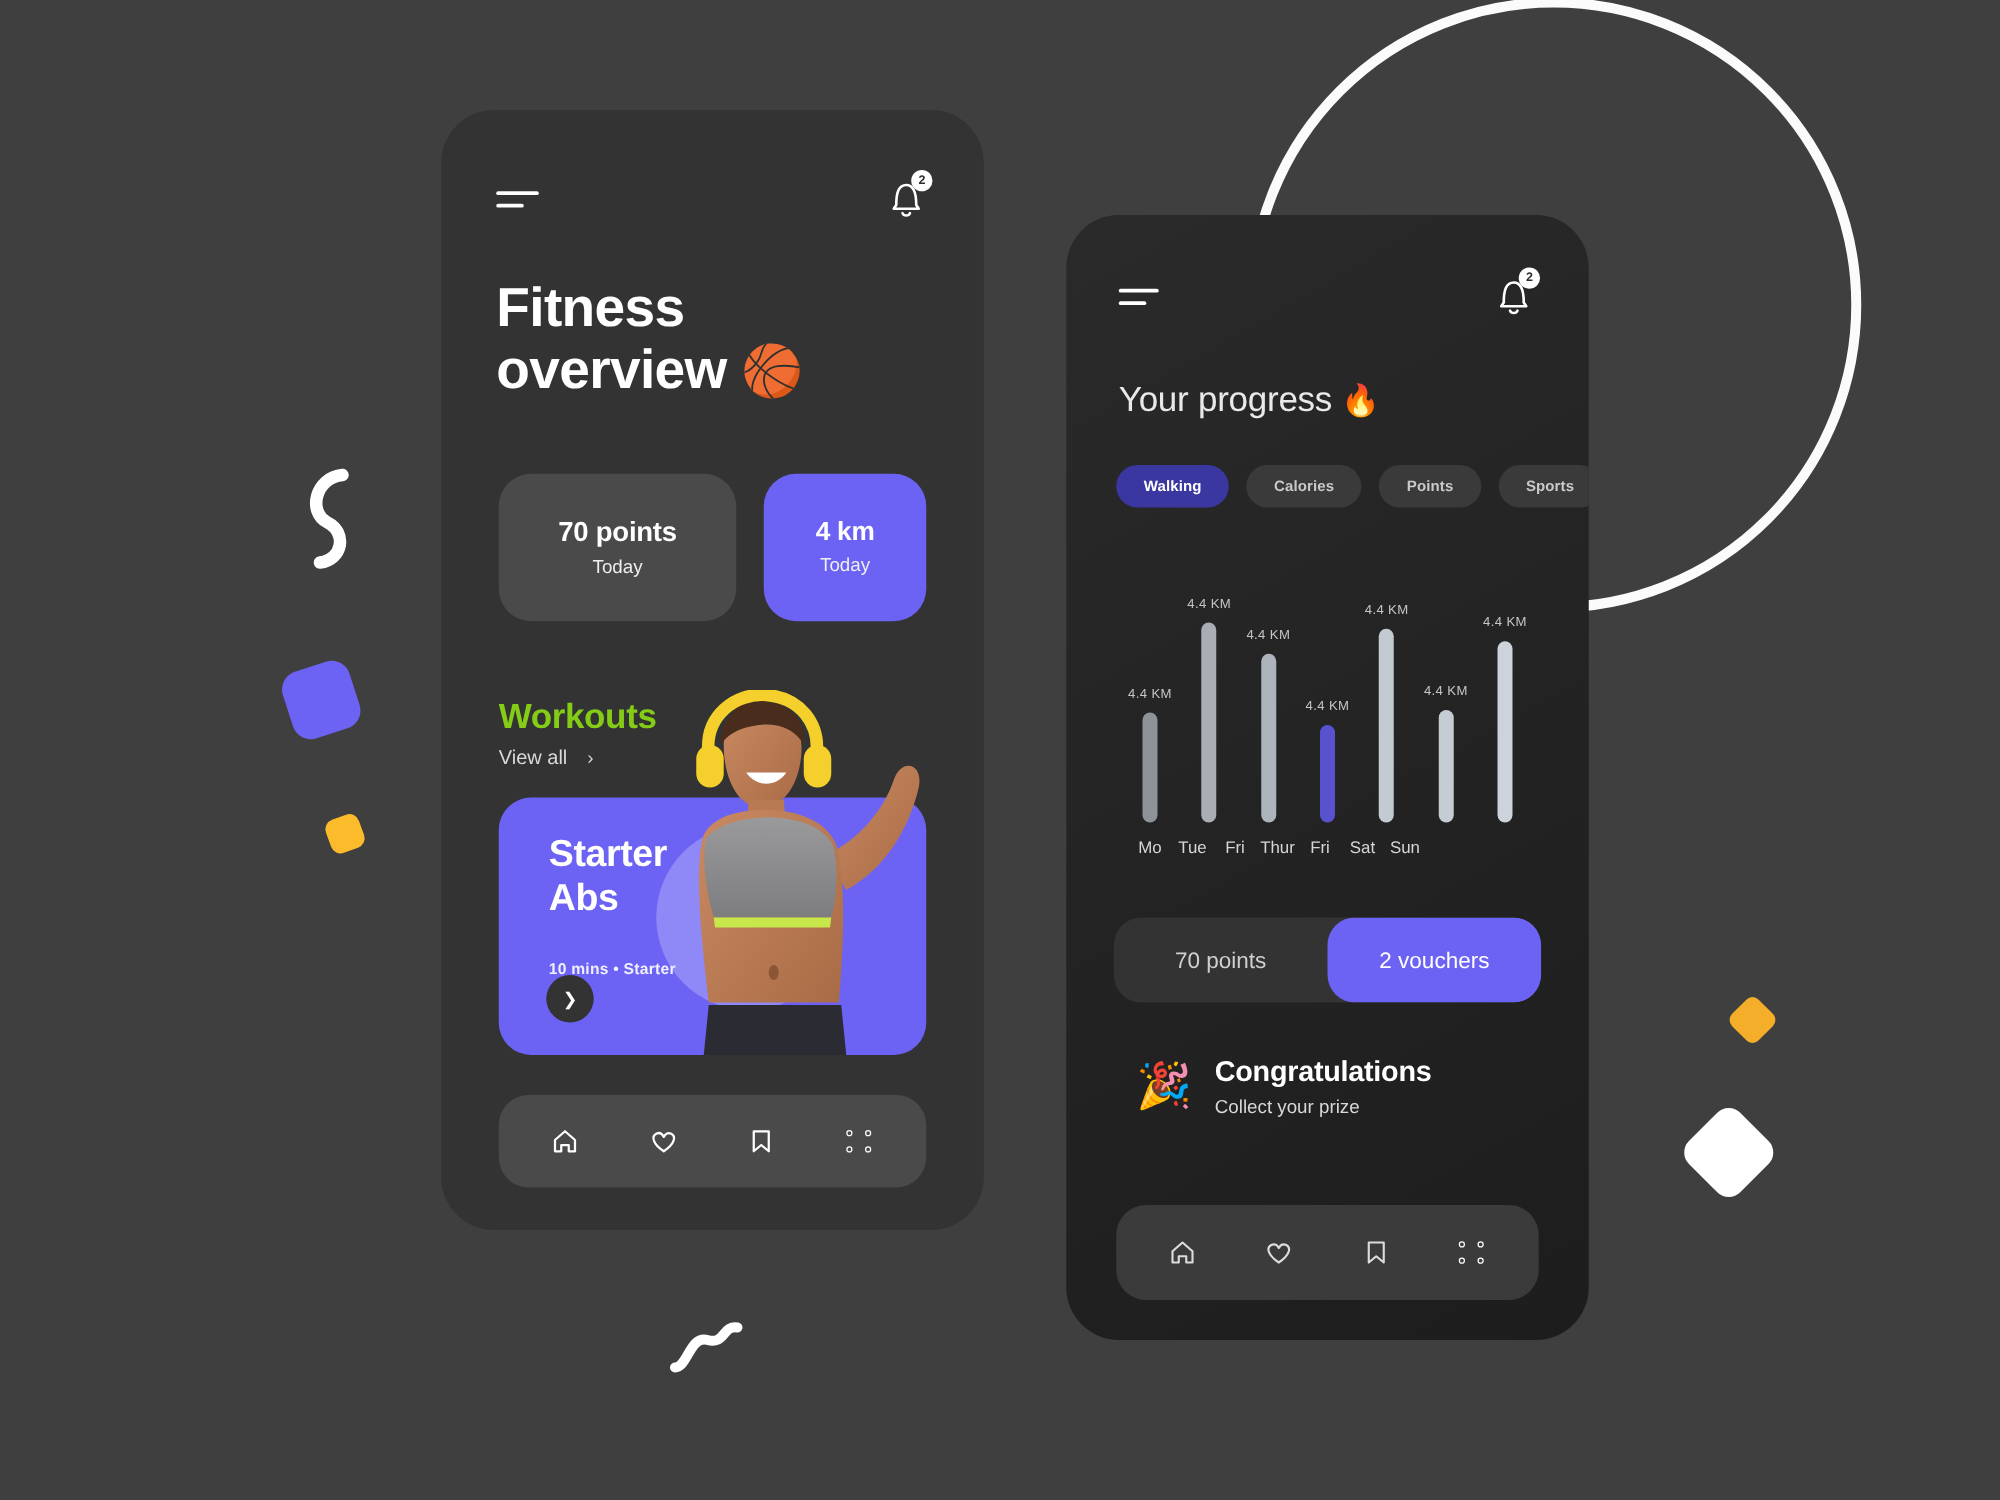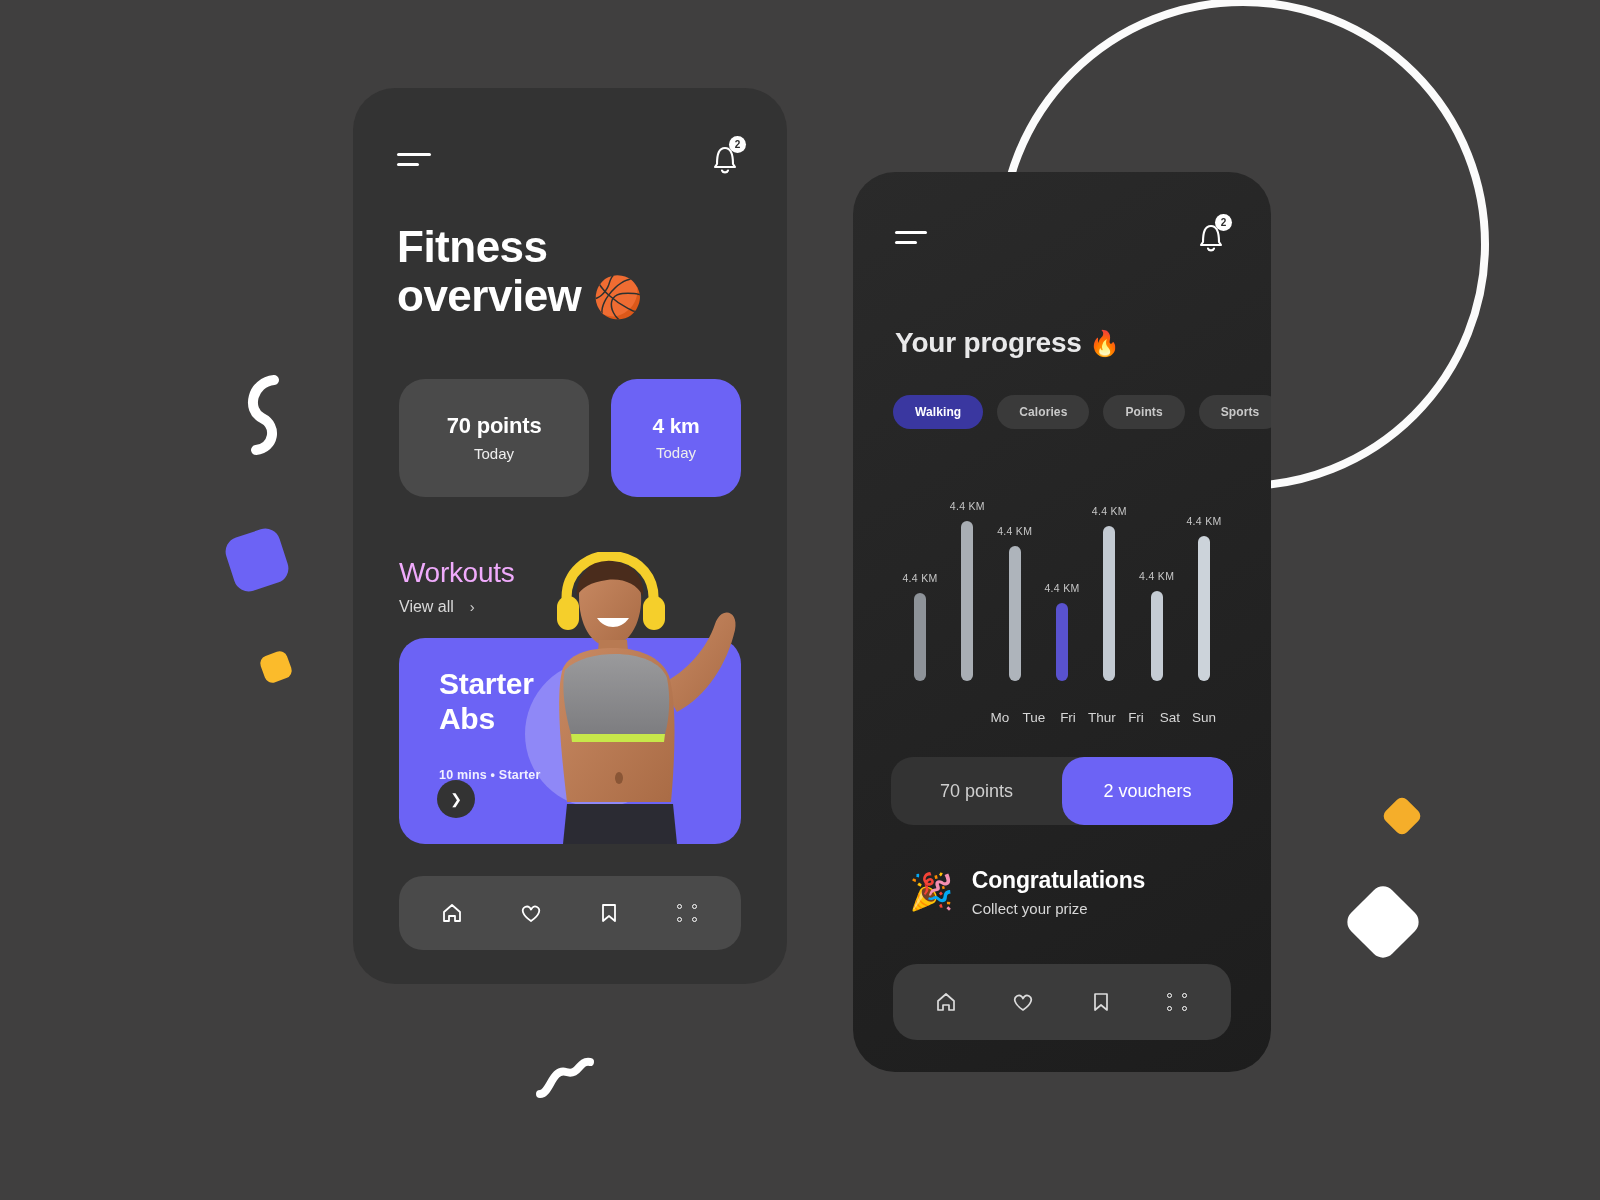--- a/index.html
+++ b/index.html
@@ -87,43 +87,43 @@
   
   .p1 .page-title {
     margin:44px 44px 0 44px;
     color:#ffffff;
     font-size:44px; font-weight:700; line-height:1.12;
     letter-spacing:-0.5px;
   }
   .p1 .page-title .emoji { font-size:40px; }
 
   .p2 .page-title {
-    margin:71px 42px 0 42px;
+    margin:48px 42px 0 42px;
     color:#e9e9ea;
-    font-size:28px; font-weight:700; letter-spacing:-0.2px;
+    font-size:28px; font-weight:400; letter-spacing:-0.2px;
   }
   .p2 .page-title .emoji { font-size:25px; }
 
   
   .stats-row { display:flex; gap:22px; margin:58px 46px 0 46px; }
   .stat-card {
     border-radius:26px;
     display:flex; flex-direction:column;
     align-items:center; justify-content:center;
     padding:20px 10px;
   }
   .stat-card.wide { flex:1 1 auto; width:198px; height:118px; background:#4a4a4a; }
   .stat-card.accent { width:135px; height:118px; background:#6c63f5; }
   .stat-value { color:#ffffff; font-size:22px; font-weight:700; letter-spacing:-0.2px; }
   .stat-sub { color:#eeeeee; font-size:15px; margin-top:6px; font-weight:400; }
   .stat-card.accent .stat-value { font-size:21px; }
 
   
   .workouts-head { margin:60px 46px 0 46px; position:relative; z-index:3; }
-  .workouts-title { color:#f0abfc; font-size:28px; font-weight:400; letter-spacing:-0.3px; }
+  .workouts-title { color:#84cc16; font-size:28px; font-weight:700; letter-spacing:-0.3px; }
   .view-all {
     color:#d9d9d9; font-size:16px; margin-top:9px;
     display:inline-flex; align-items:center; gap:16px;
   }
   .view-all .chev { font-size:15px; color:#cfcfcf; }
 
   .workout-card {
     position:relative;
     margin:22px 46px 0 46px;
     height:206px;
@@ -180,21 +180,21 @@
     white-space:nowrap; flex:none;
   }
   .chip.active { background:#3a37a0; color:#ffffff; }
 
   
   .chart { position:relative; margin:52px 38px 0 38px; height:230px; }
   .bars { display:flex; align-items:flex-end; justify-content:space-between; height:200px; padding:0 12px; }
   .bar-col { display:flex; flex-direction:column; align-items:center; width:34px; }
   .bar-label { color:#c6c6c6; font-size:10.5px; margin-bottom:9px; letter-spacing:0.3px; white-space:nowrap; }
   .bar { width:12px; border-radius:6px; }
-  .days { display:flex; justify-content:flex-end; padding:0 12px; margin-top:29px; }
+  .days { display:flex; justify-content:flex-start; padding:0 12px; margin-top:12px; }
   .day { width:34px; text-align:center; color:#d6d6d6; font-size:13.5px; }
 
   
   .rewards {
     display:flex; margin:46px 38px 0 38px;
     height:68px; border-radius:22px;
     background:#333333; overflow:hidden;
   }
   .reward-seg {
     flex:1; display:flex; align-items:center; justify-content:center;

